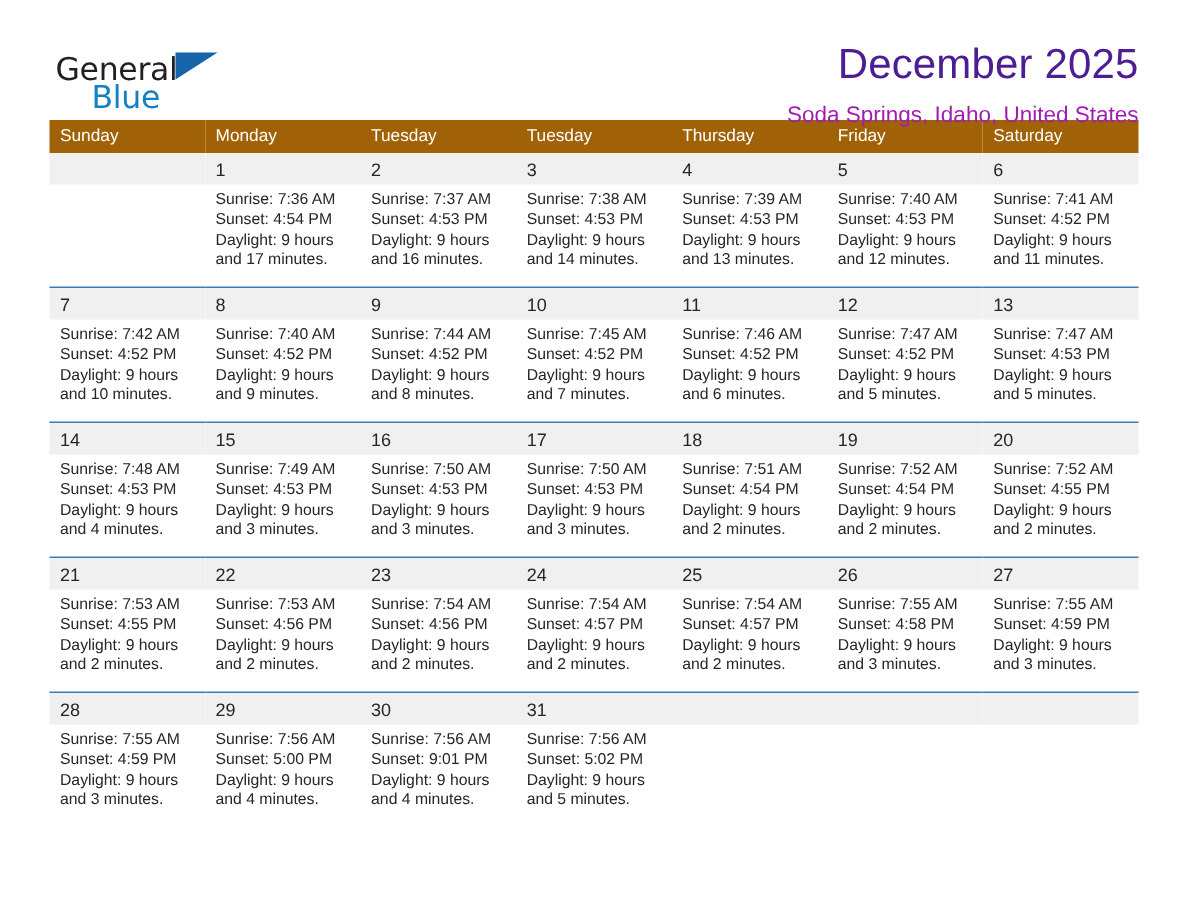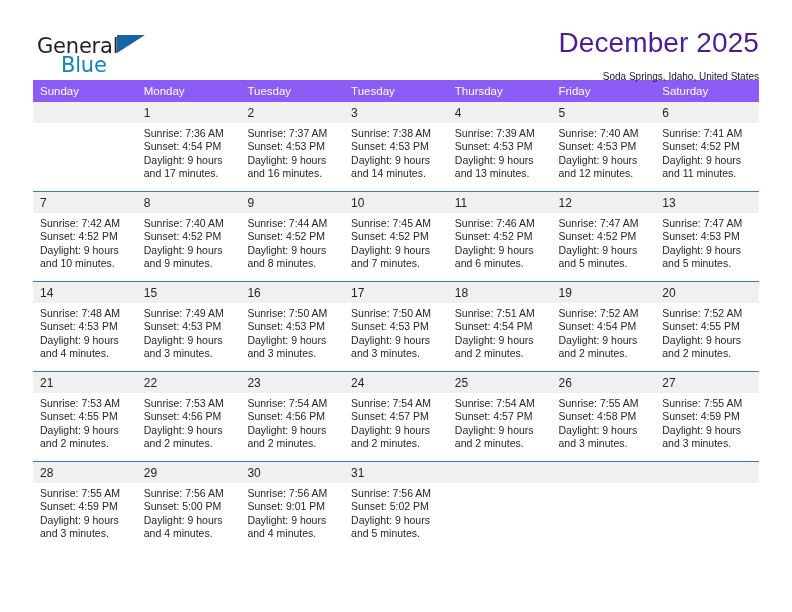--- a/index.html
+++ b/index.html
@@ -71,35 +71,35 @@
     padding-top: 0px;
   }
   .cal-title {
     font-size: 28px;
     font-weight: normal;
     color: #4c1d95;
     line-height: 34px;
     letter-spacing: 0.1px;
   }
   .cal-subtitle {
-    font-size: 10px;
-    color: #0f172a;
+    font-size: 15px;
+    color: #a21caf;
     line-height: 20px;
     margin-top: 7px;
   }
 
   
   .calendar {
     width: 726px;
     border-collapse: collapse;
     table-layout: fixed;
     margin-top: 6px;
   }
   .calendar th {
-    background: #8b5cf6;
+    background: #a16207;
     color: #ffffff;
     font-size: 11.5px;
     font-weight: normal;
     text-align: left;
     padding: 5px 0 5px 7px;
     height: 19px;
     box-sizing: border-box;
   }
   .week-row td {
     padding: 0;

